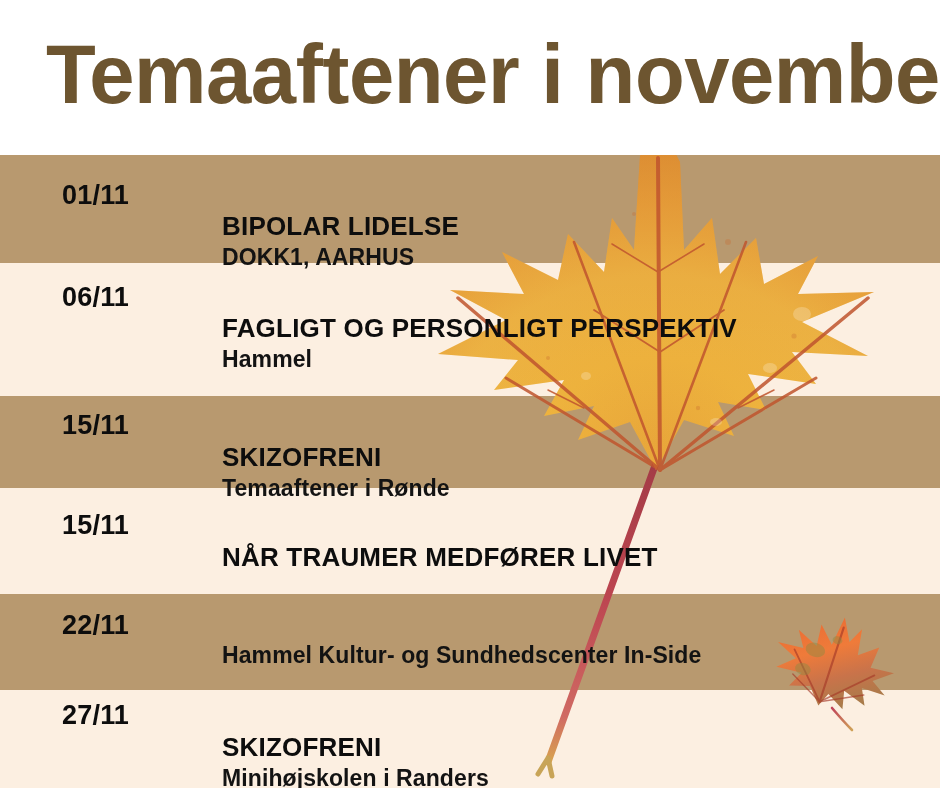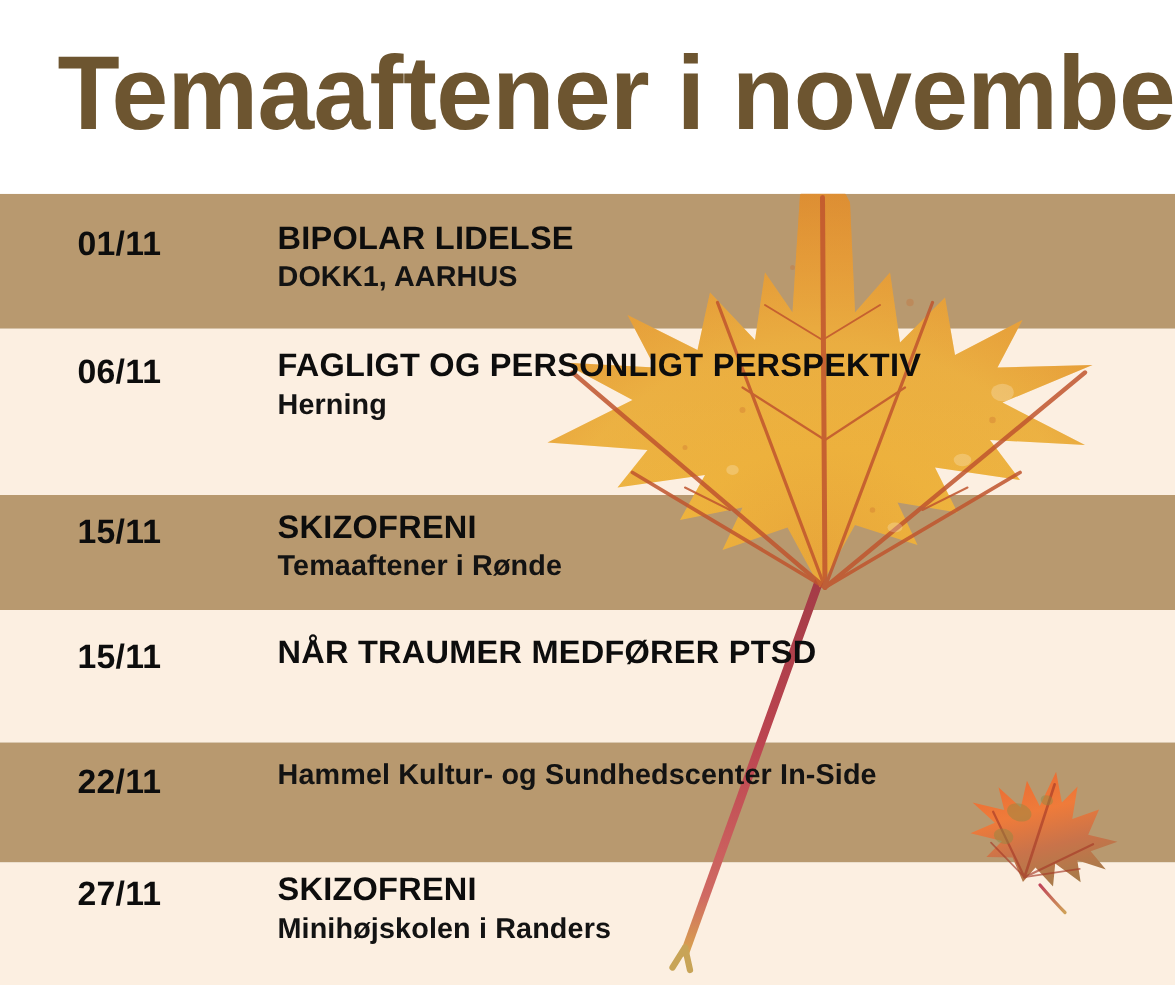--- a/index.html
+++ b/index.html
@@ -99,20 +99,21 @@
     font-size:27px;
     line-height:32px;
     letter-spacing:0.2px;
     color:#0d0d0d;
     white-space:nowrap;
   }
   .row .texts{
     position:absolute;
     left:222px;
     width:700px;
+    margin-top:36px;
   }
   .row .ev-title{
     font-weight:700;
     font-size:26px;
     line-height:33px;
     letter-spacing:0.2px;
     color:#0d0d0d;
     white-space:nowrap;
   }
   .row .ev-venue{
@@ -281,36 +282,36 @@
       <div class="texts">
         <div class="ev-title">BIPOLAR LIDELSE</div>
         <div class="ev-venue">DOKK1, AARHUS</div>
       </div>
     </div>
 
     <div class="row" id="row-2">
       <div class="date">06/11</div>
       <div class="texts">
         <div class="ev-title">FAGLIGT OG PERSONLIGT PERSPEKTIV</div>
-        <div class="ev-venue">Herning</div>
+        <div class="ev-venue">Hammel</div>
       </div>
     </div>
 
     <div class="row" id="row-3">
       <div class="date">15/11</div>
       <div class="texts">
         <div class="ev-title">SKIZOFRENI</div>
         <div class="ev-venue">Temaaftener i Rønde</div>
       </div>
     </div>
 
     <div class="row" id="row-4">
       <div class="date">15/11</div>
       <div class="texts">
-        <div class="ev-title">NÅR TRAUMER MEDFØRER PTSD</div>
+        <div class="ev-title">NÅR TRAUMER MEDFØRER LIVET</div>
       </div>
     </div>
 
     <div class="row" id="row-5">
       <div class="date">22/11</div>
       <div class="texts">
         <div class="ev-venue">Hammel Kultur- og Sundhedscenter In-Side</div>
       </div>
     </div>
 

